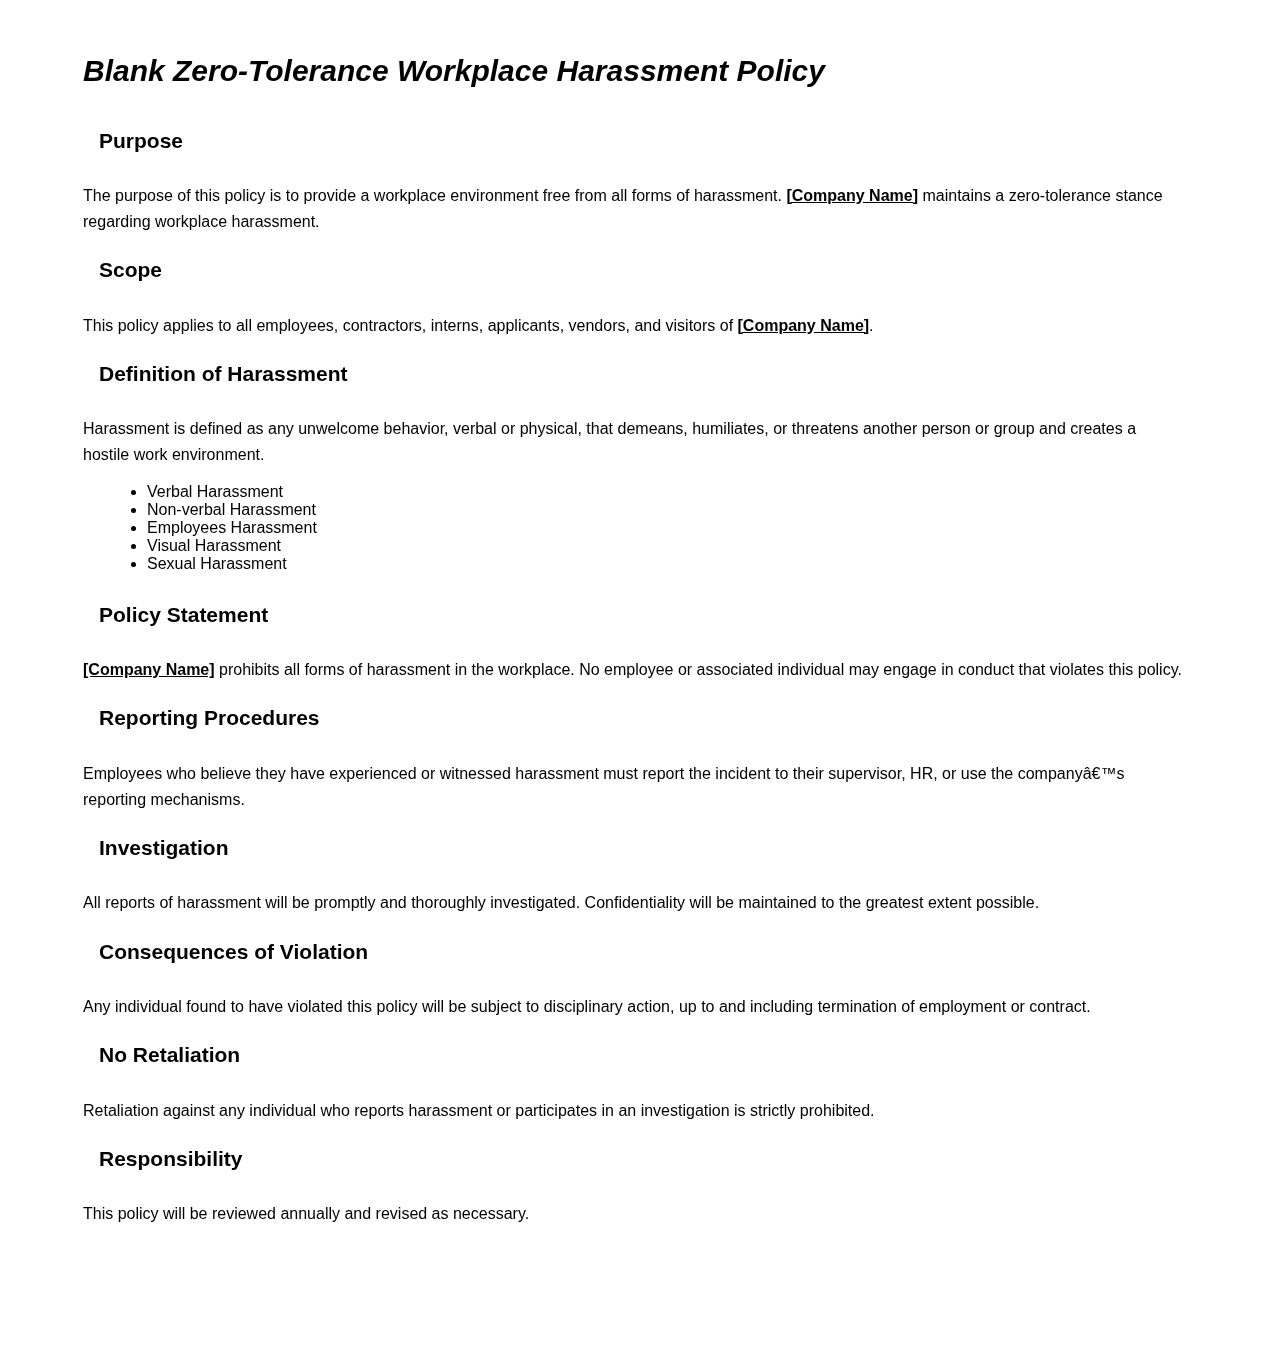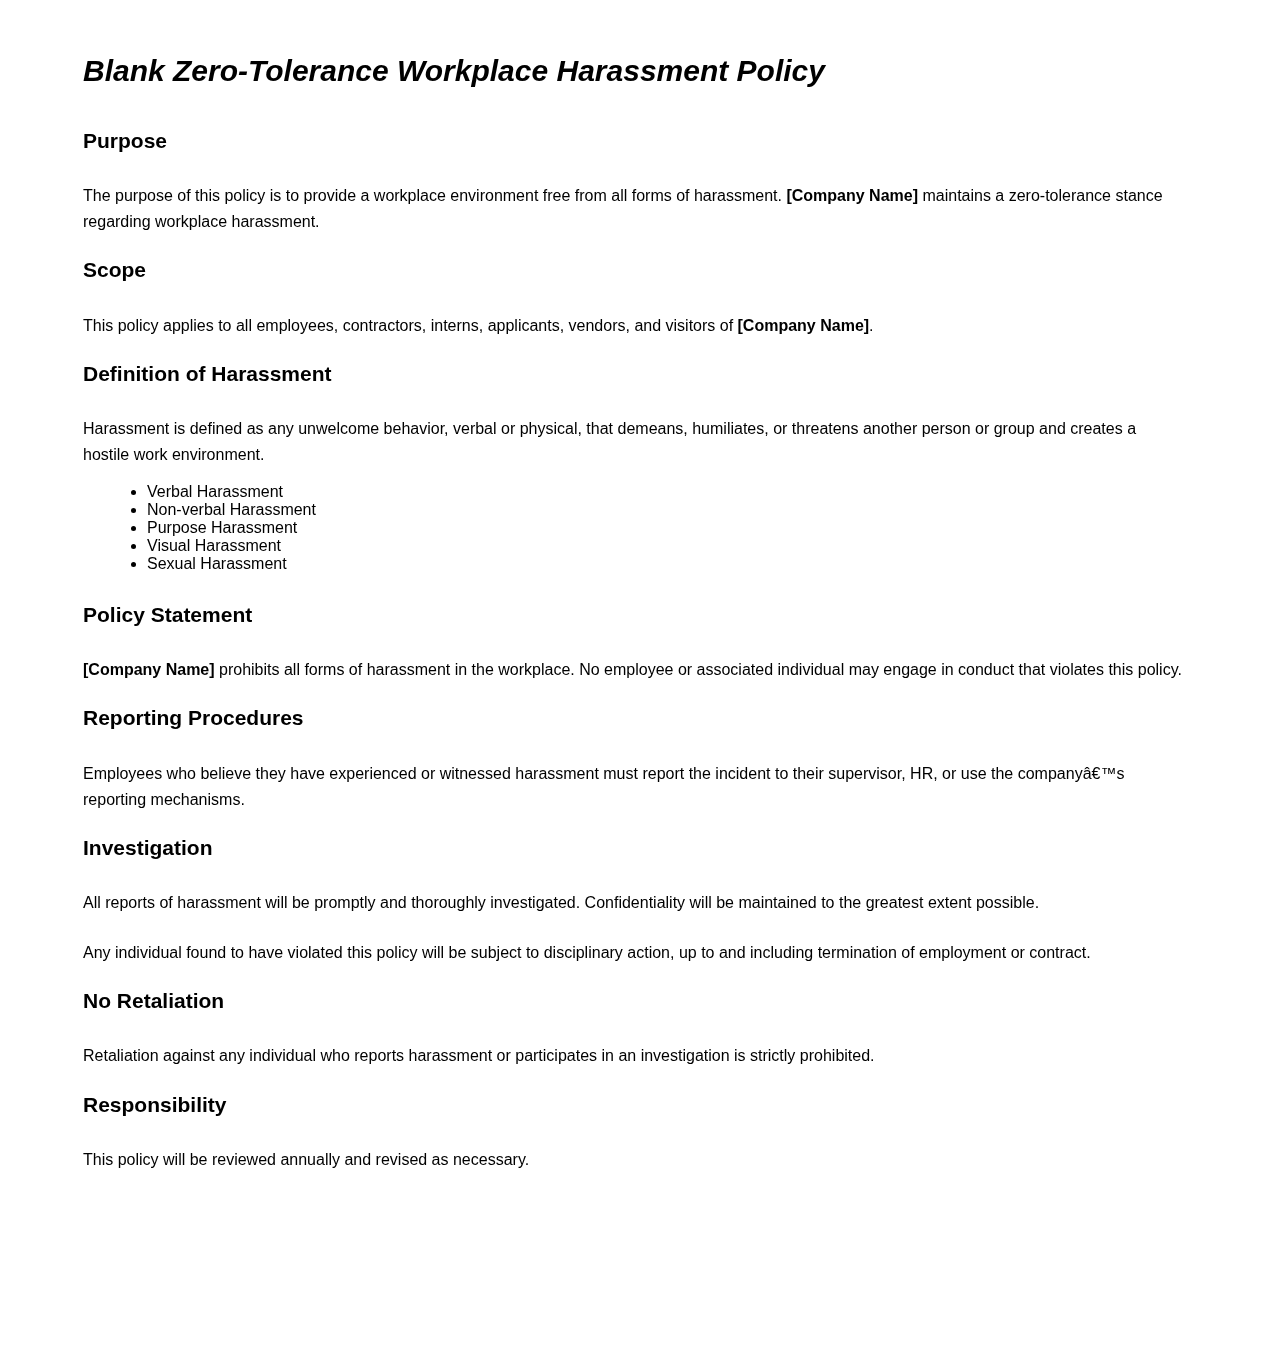--- a/index.html
+++ b/index.html
@@ -25,31 +25,31 @@
     font-size: 30px;
     font-weight: bold;
     line-height: 1.15;
     margin: 0 0 40px 0;
     font-style: italic;
   }
   h2 {
     font-size: 21px;
     font-weight: bold;
     line-height: 1.15;
-    margin: 0 0 30px 0;
+    margin: 0 0 30px 16px;
   }
   p {
     font-size: 16px;
     line-height: 1.65;
     margin: 0 0 23px 0;
   }
   p.single {
     white-space: nowrap;
   }
-  b { font-weight: bold; }
+  b { font-weight: bold; text-decoration: underline; }
   ul {
     margin: -9px 0 30px 0;
     padding-left: 64px;
     font-size: 16px;
     line-height: 18px;
   }
   li { margin: 0; padding: 0; }
 </style>
 </head>
 <body>
@@ -68,21 +68,21 @@
       <h2>Scope</h2>
       <p class="single"><span>This policy applies to all employees, contractors, interns, applicants, vendors, and visitors of </span><b>[Company Name]</b><span>.</span></p>
     </section>
 
     <section>
       <h2>Definition of Harassment</h2>
       <p><span>Harassment is defined as any unwelcome behavior, verbal or physical, that demeans, humiliates, or threatens another person or group and creates a hostile work environment.</span></p>
       <ul>
         <li>Verbal Harassment</li>
         <li>Non-verbal Harassment</li>
-        <li>Purpose Harassment</li>
+        <li>Employees Harassment</li>
         <li>Visual Harassment</li>
         <li>Sexual Harassment</li>
       </ul>
     </section>
 
     <section>
       <h2>Policy Statement</h2>
       <p class="single"><b>[Company Name]</b><span> prohibits all forms of harassment in the workplace. No employee or associated individual may engage in conduct that violates this policy.</span></p>
     </section>
 
@@ -90,20 +90,21 @@
       <h2>Reporting Procedures</h2>
       <p><span>Employees who believe they have experienced or witnessed harassment must report the incident to their supervisor, HR, or use the companyâ€™s reporting mechanisms.</span></p>
     </section>
 
     <section>
       <h2>Investigation</h2>
       <p class="single"><span>All reports of harassment will be promptly and thoroughly investigated. Confidentiality will be maintained to the greatest extent possible.</span></p>
     </section>
 
     <section>
+      <h2>Consequences of Violation</h2>
       <p class="single"><span>Any individual found to have violated this policy will be subject to disciplinary action, up to and including termination of employment or contract.</span></p>
     </section>
 
     <section>
       <h2>No Retaliation</h2>
       <p class="single"><span>Retaliation against any individual who reports harassment or participates in an investigation is strictly prohibited.</span></p>
     </section>
 
     <section>
       <h2>Responsibility</h2>

